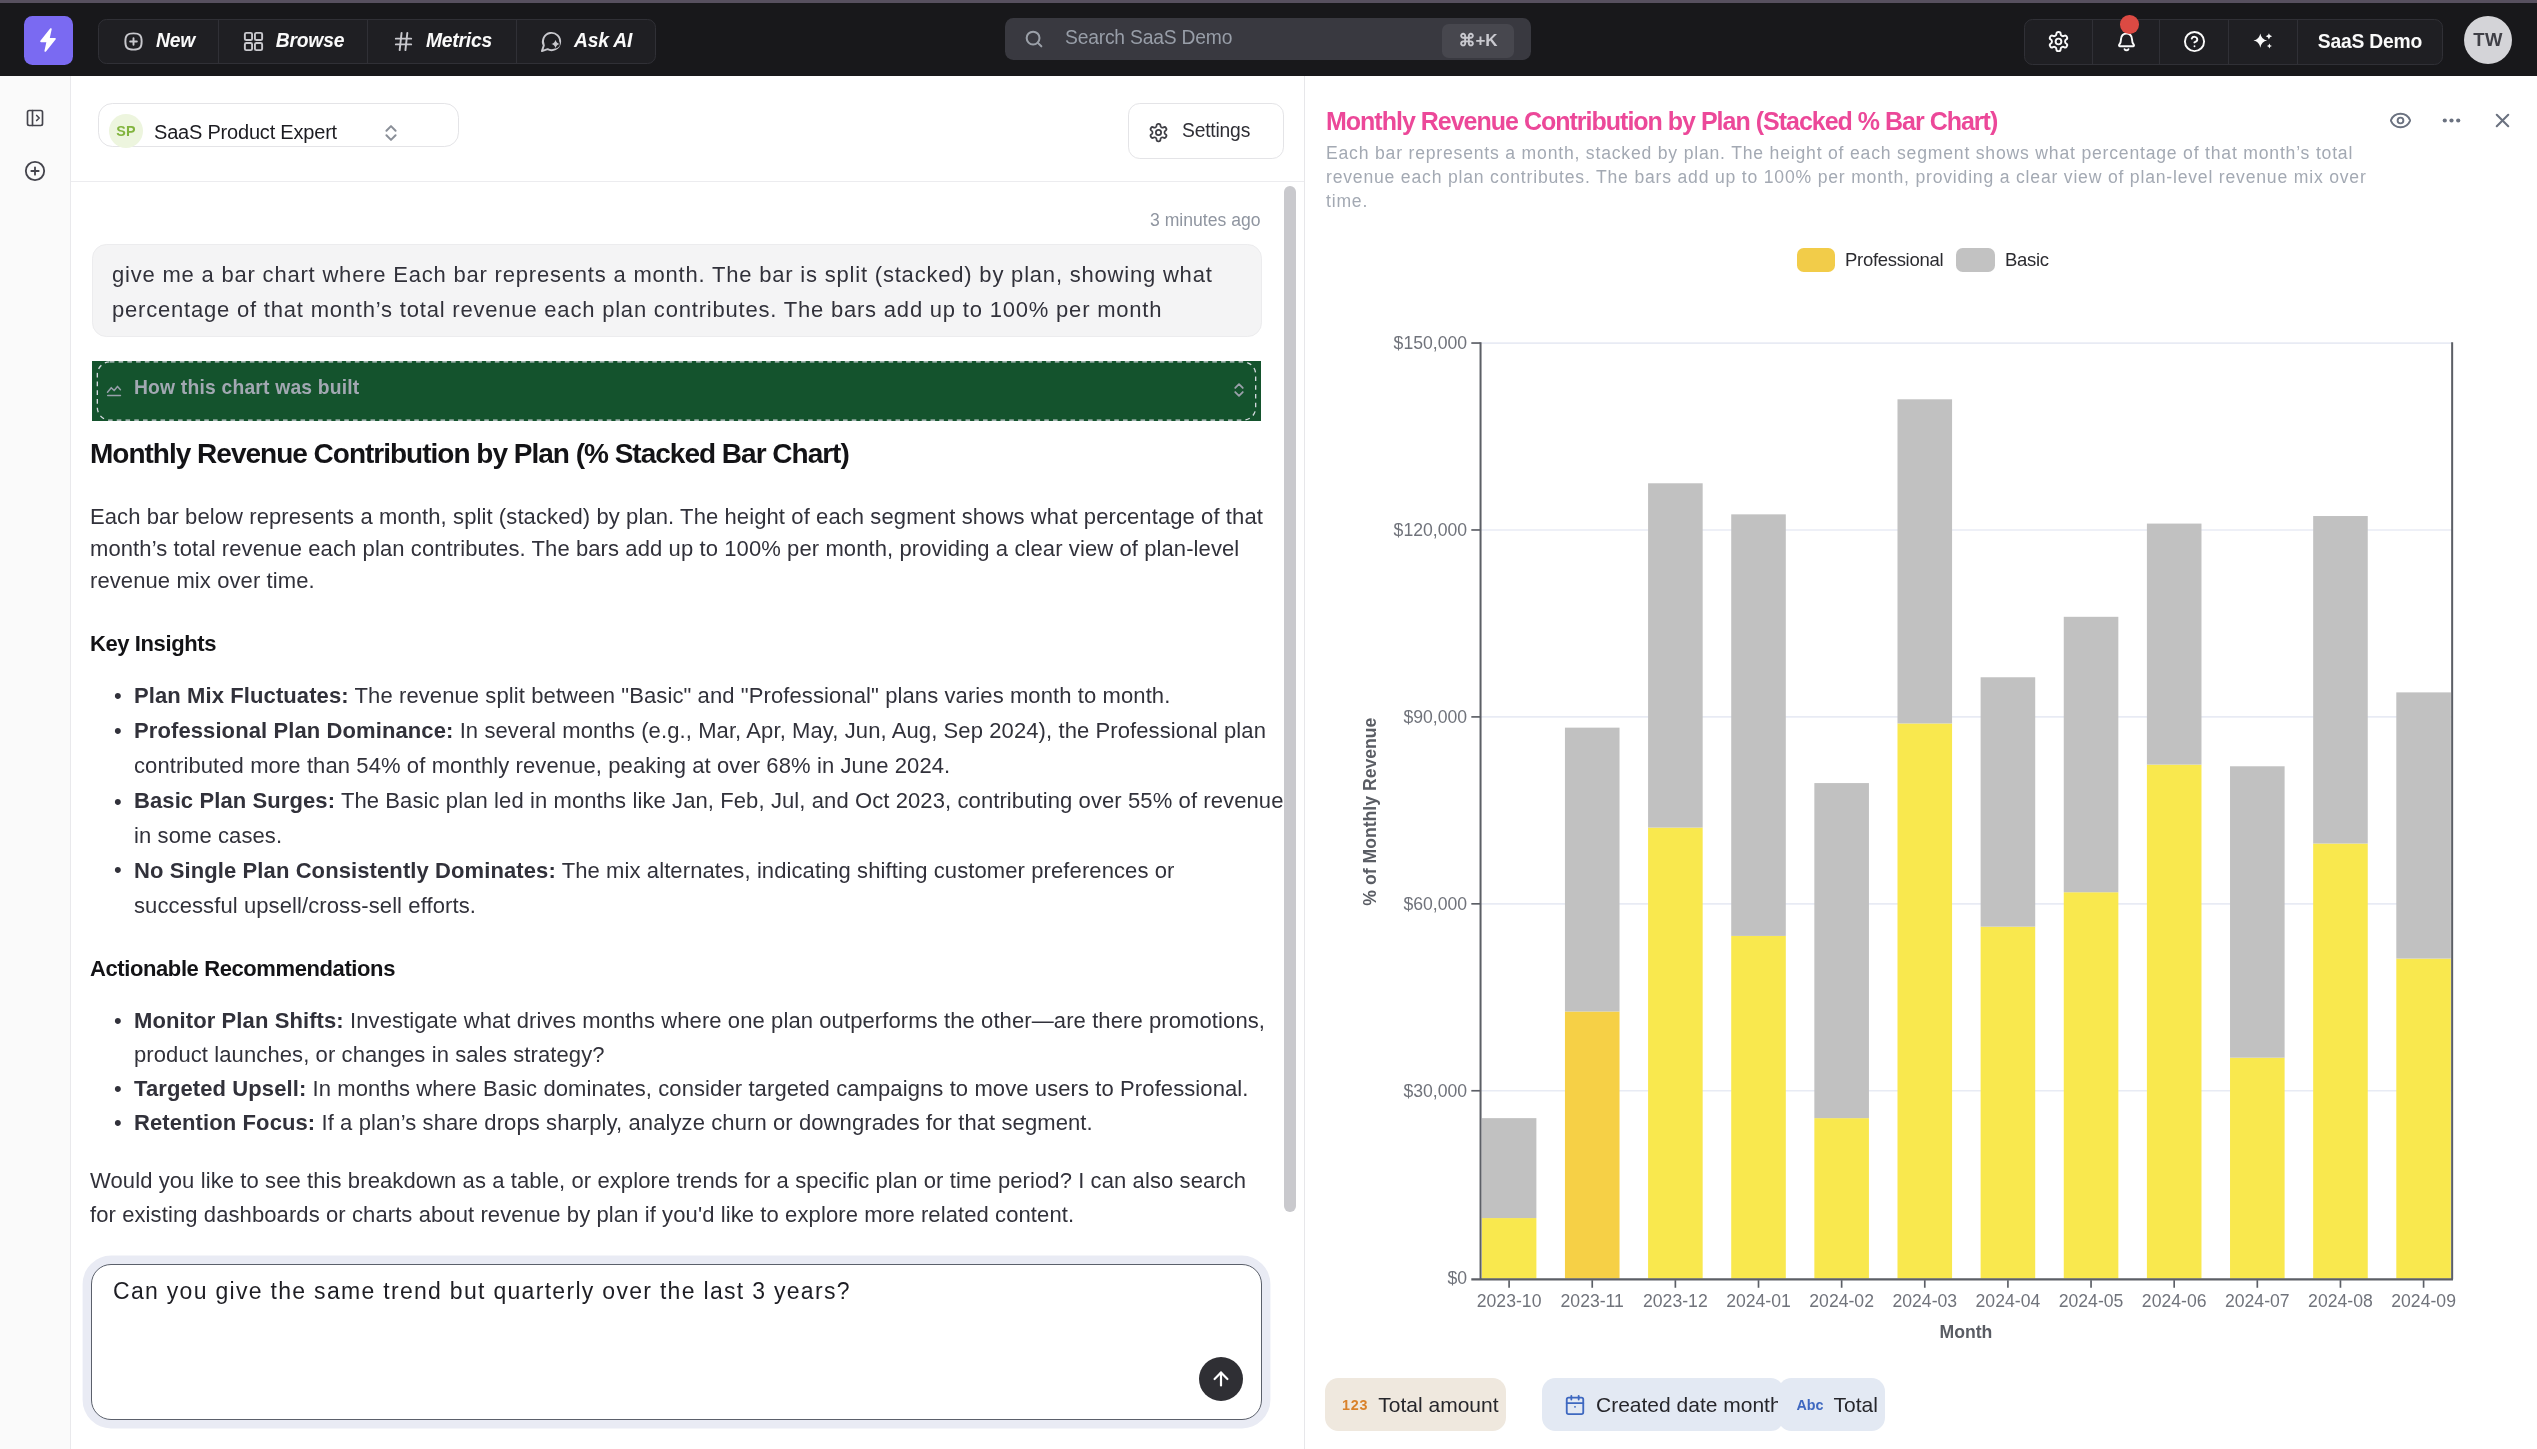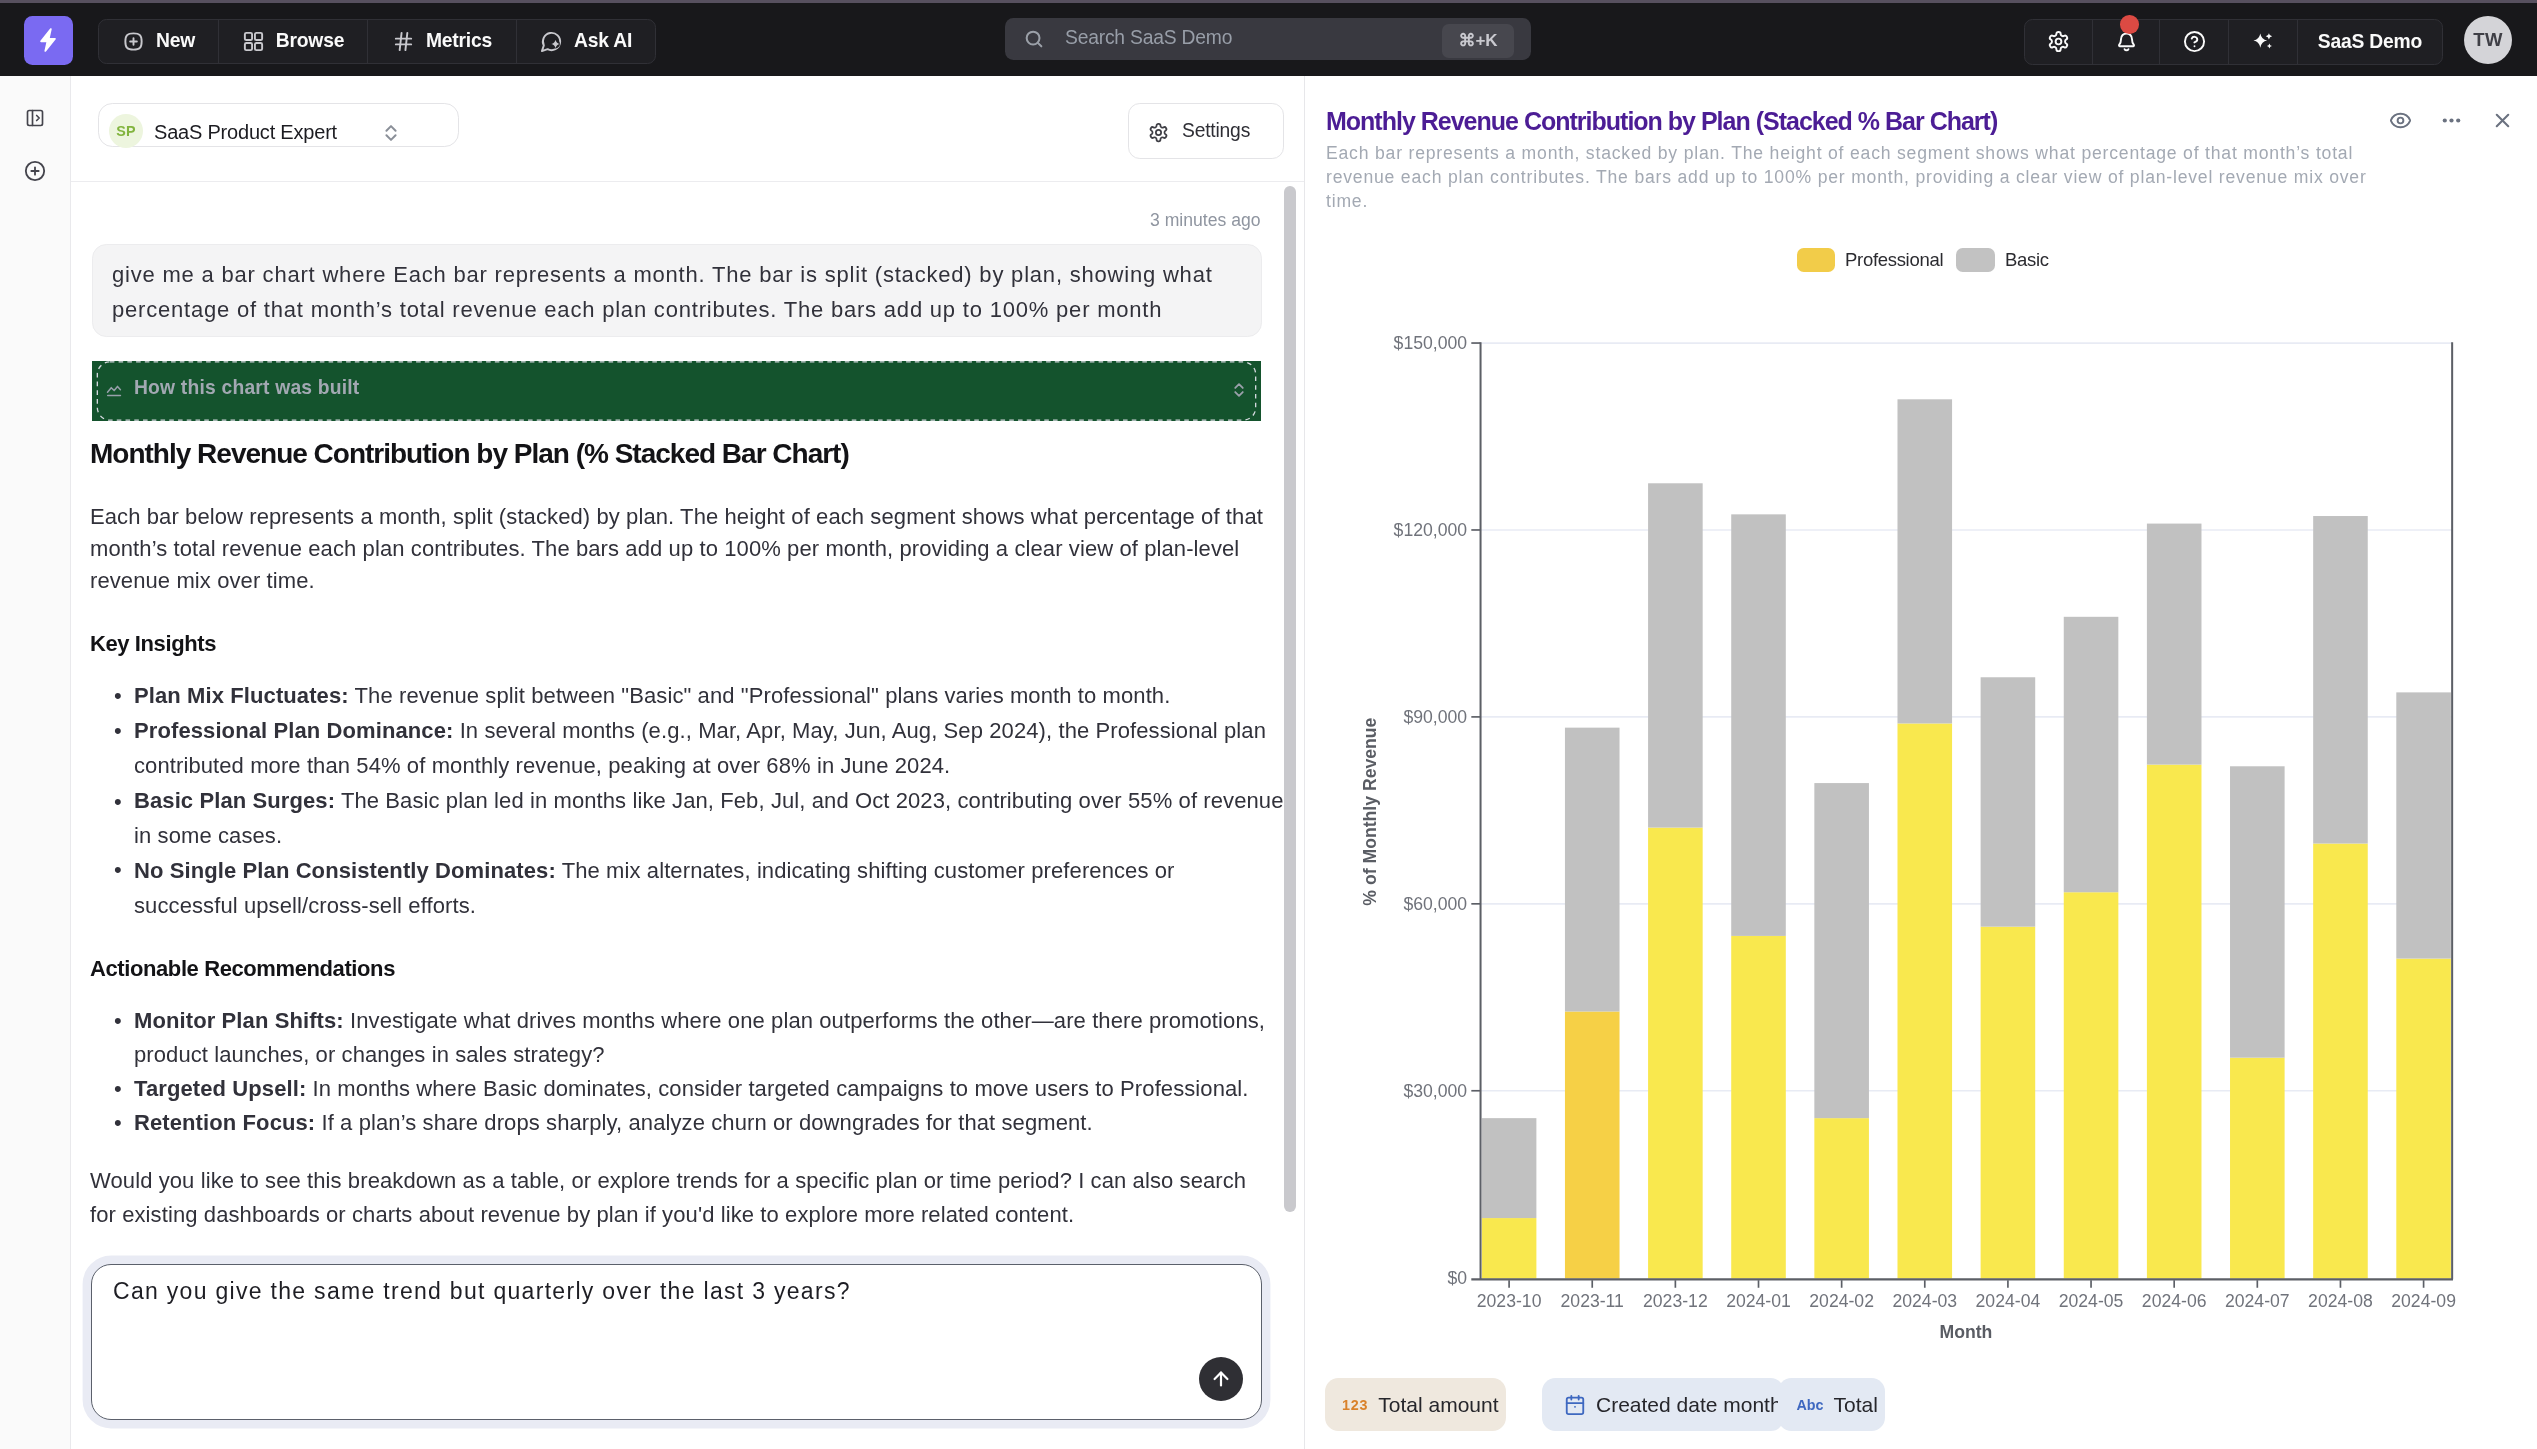--- a/index.html
+++ b/index.html
@@ -43,36 +43,36 @@
   .bold { font-weight:700; }
   h1.doc { color:#131316; font-size:28px; font-weight:700; letter-spacing:-1px; }
   h2.doc { color:#131316; font-size:22px; font-weight:700; letter-spacing:-0.4px; }
 
   #inputbox { left:91px; top:1264px; width:1171px; height:156px; background:#fff;
     border:1.7px solid #5b606b; border-radius:20px; box-shadow:0 0 0 8.4px #e9ebf4; }
   #sendbtn { left:1199px; top:1357px; width:44px; height:44px; border-radius:50%; background:#2f2f34; }
 
   
   #rightpanel { left:1304px; top:76px; width:1234px; height:1373px; background:#fff; border-left:0.8px solid #e7e7ea; }
-  h1.chart { color:#4c1d95; font-size:25px; font-weight:700; letter-spacing:-1px; }
+  h1.chart { color:#ec4899; font-size:25px; font-weight:700; letter-spacing:-1px; }
   .desc { color:#a3a9b3; font-size:17.6px; letter-spacing:0.8px; line-height:24px; }
   .pill { position:absolute; top:1378px; height:53px; border-radius:13.4px; display:flex; align-items:center; }
   .pill .lbl { font-size:21px; color:#26262b; letter-spacing:0; }
 </style>
 </head>
 <body>
 <div id="page">
 
   <div class="abs" id="topstrip"></div>
   <div class="abs" id="navbar"></div>
   <div class="abs" id="logo"></div>
   <svg class="abs" style="left:34px;top:26px" width="28.5" height="28.5" viewBox="0 0 24 24">
     <path d="M13.6 2.2 5.4 12.5c-.4.5 0 1.2.6 1.2h4.4l-1.6 7.2c-.2.8.8 1.2 1.3.6l8.2-10.3c.4-.5 0-1.2-.6-1.2h-4.4l1.6-7.2c.2-.8-.8-1.2-1.3-.6z" fill="#fff"></path>
   </svg>
-  <div class="abs navgroup" style="left:98px;top:18.5px;height:45px;">
+  <div class="abs navgroup" style="left:98px;top:18.5px;height:45px;font-style:italic;">
     <div class="navbtn" style="width:119px">
       <svg width="23" height="23" viewBox="0 0 24 24" fill="none" stroke="#c8c8cd" stroke-width="2" stroke-linecap="round" stroke-linejoin="round">
           <path d="M12 3.5c3.4 0 5.3.4 6.7 1.8C20.1 6.7 20.5 8.6 20.5 12s-.4 5.3-1.8 6.7c-1.4 1.4-3.3 1.8-6.7 1.8s-5.3-.4-6.7-1.8C3.9 17.3 3.5 15.4 3.5 12s.4-5.3 1.8-6.7C6.7 3.9 8.6 3.5 12 3.5z"></path>
           <path d="M8.5 12h7M12 8.5v7"></path>
         </svg>
       <span>New</span>
       </div>
     <div class="navbtn" style="width:149px">
       <svg width="23" height="23" viewBox="0 0 24 24" fill="none" stroke="#c8c8cd" stroke-width="2" stroke-linecap="round" stroke-linejoin="round">
           <rect x="3" y="3" width="7.5" height="7.5" rx="1.5"></rect>

